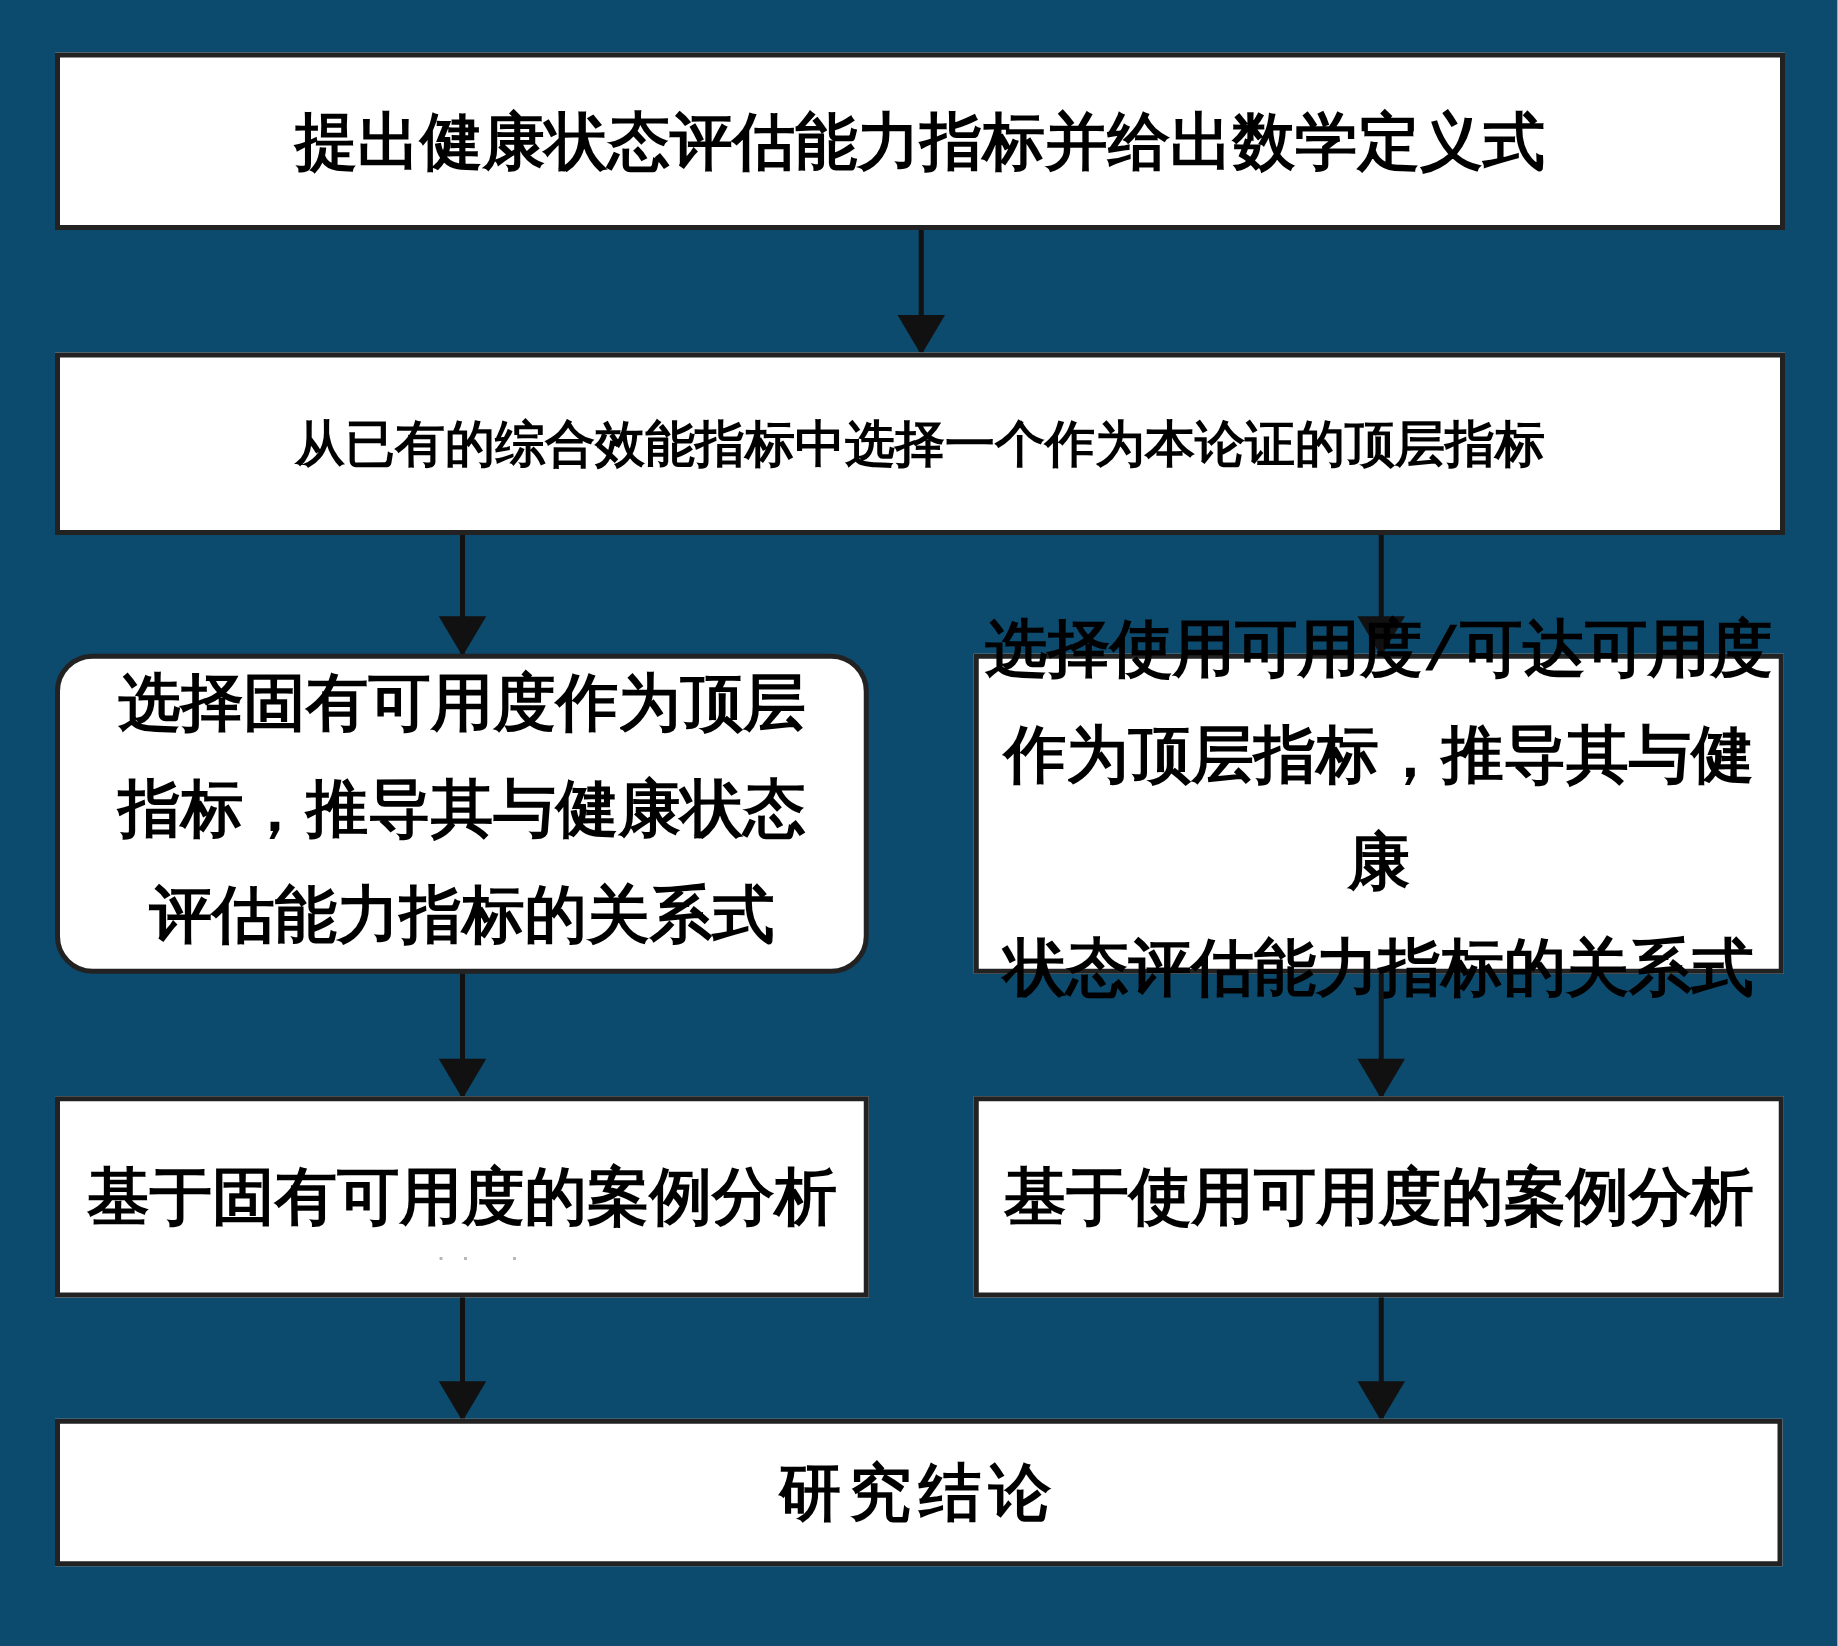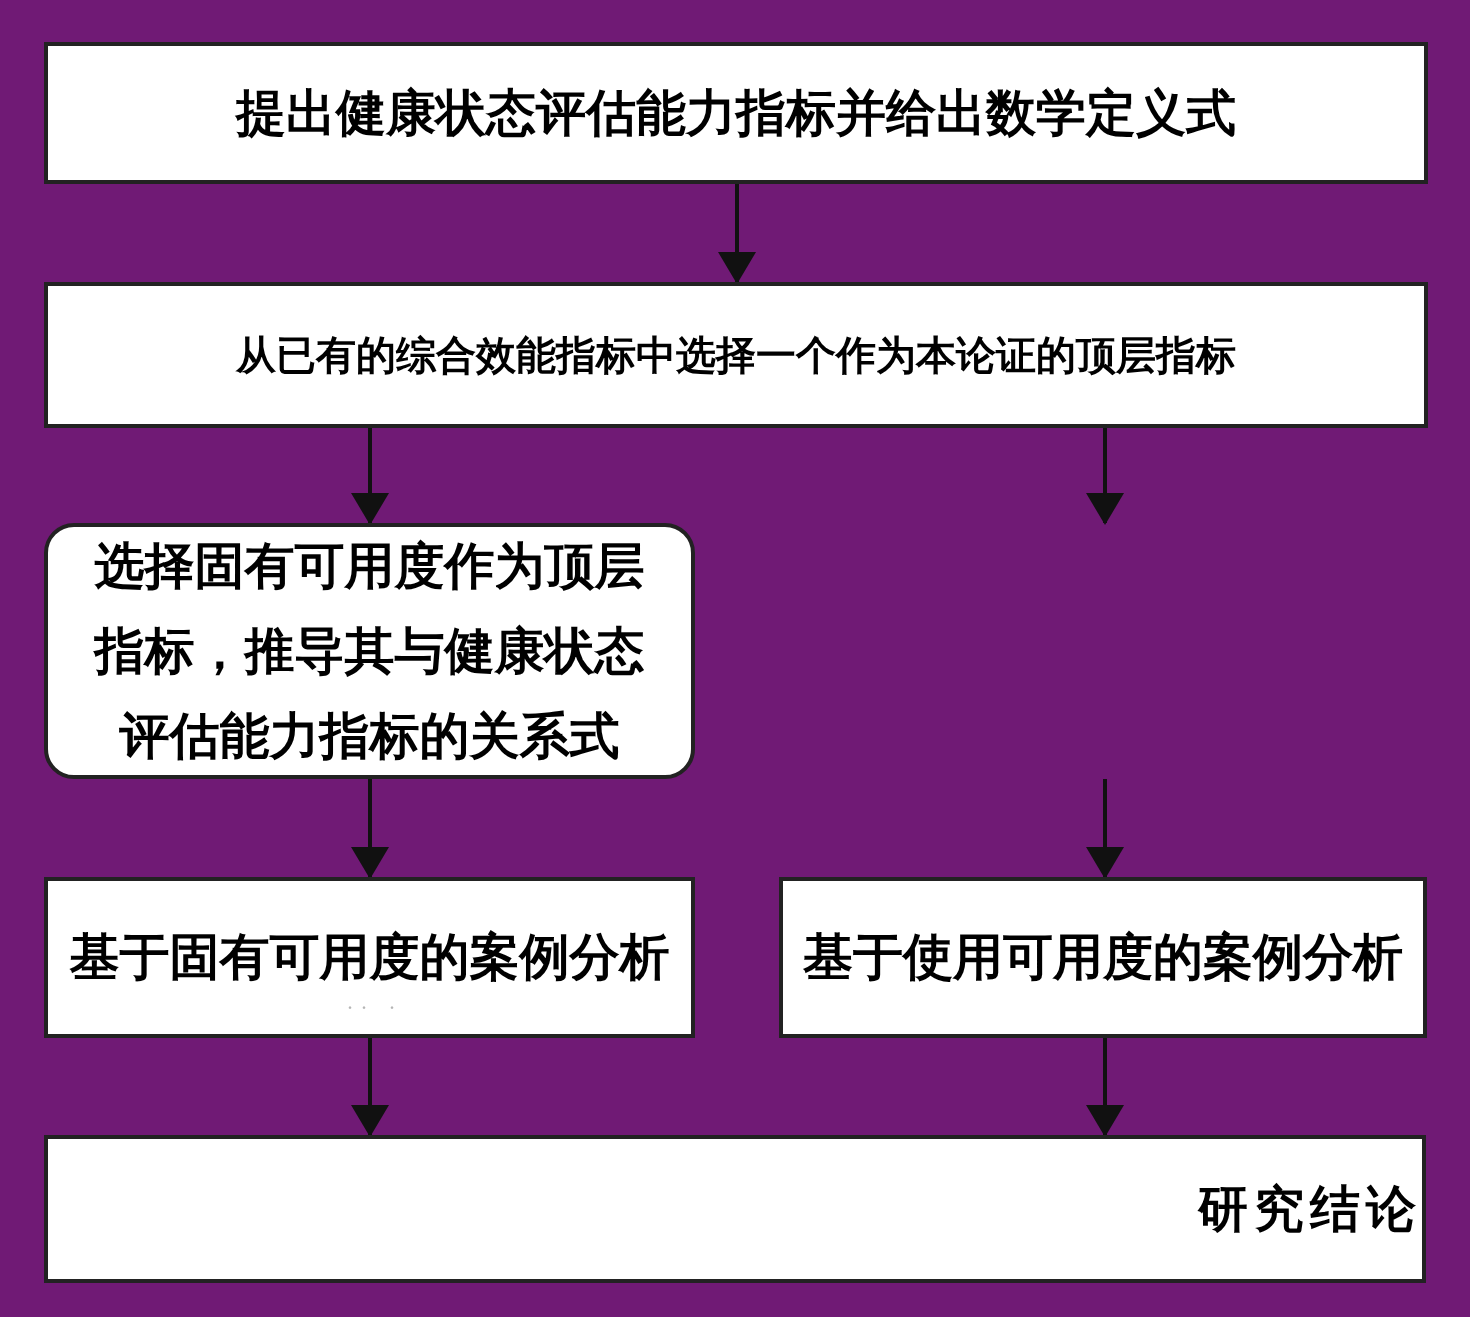--- a/index.html
+++ b/index.html
@@ -4,22 +4,22 @@
 <style>
   html, body {
     margin: 0;
     padding: 0;
     background: #ffffff;
   }
   #canvas {
     position: relative;
     width: 1470px;
     height: 1317px;
-    background: #701a75;
-    font-family: Liberation Serif, serif;
+    background: #0c4a6e;
+    font-family: Liberation Mono, monospace;
     overflow: hidden;
   }
   .box {
     position: absolute;
     box-sizing: border-box;
     border: 4px solid #222222;
     background: #ffffff;
     display: flex;
     align-items: center;
     justify-content: center;
@@ -34,21 +34,21 @@
   }
   
   #box-step1 { left: 44px;  top: 42px;   width: 1384px; height: 142px; font-size: 50px; }
   #box-step2 { left: 44px;  top: 282px;  width: 1384px; height: 146px; font-size: 40px; }
   
   #box-step3-left  { left: 44px;  top: 523px; width: 651px; height: 256px; font-size: 50px; line-height: 85px; border-radius: 30px; }
   #box-step3-right { left: 779px; top: 523px; width: 648px; height: 256px; font-size: 50px; line-height: 85px; }
   #box-step4-left  { left: 44px;  top: 877px; width: 651px; height: 161px; font-size: 50px; }
   #box-step4-right { left: 779px; top: 877px; width: 648px; height: 161px; font-size: 50px; }
   
-  #box-step5 { left: 44px; top: 1135px; width: 1382px; height: 148px; font-size: 50px; letter-spacing: 6px; text-align: right; }
+  #box-step5 { left: 44px; top: 1135px; width: 1382px; height: 118px; font-size: 50px; letter-spacing: 6px; }
 
   
   .arrow {
     position: absolute;
     width: 4px;
     background: #111111;
   }
   .arrow::after {
     content: "";
     position: absolute;
@@ -97,20 +97,25 @@
 
   <div class="arrow" id="arrow-2-3l"></div>
   <div class="arrow" id="arrow-2-3r"></div>
 
   <div class="box" id="box-step3-left">
     <span class="label">选择固有可用度作为顶层
 指标，推导其与健康状态
 评估能力指标的关系式</span>
   </div>
 
+  <div class="box" id="box-step3-right">
+    <span class="label">选择使用可用度/可达可用度
+作为顶层指标，推导其与健康
+状态评估能力指标的关系式</span>
+  </div>
 
   <div class="arrow" id="arrow-3l-4l"></div>
   <div class="arrow" id="arrow-3r-4r"></div>
 
   <div class="box" id="box-step4-right">
     <span class="label">基于使用可用度的案例分析</span>
   </div>
 
   <div class="box" id="box-step4-left">
     <span class="label">基于固有可用度的案例分析</span>

